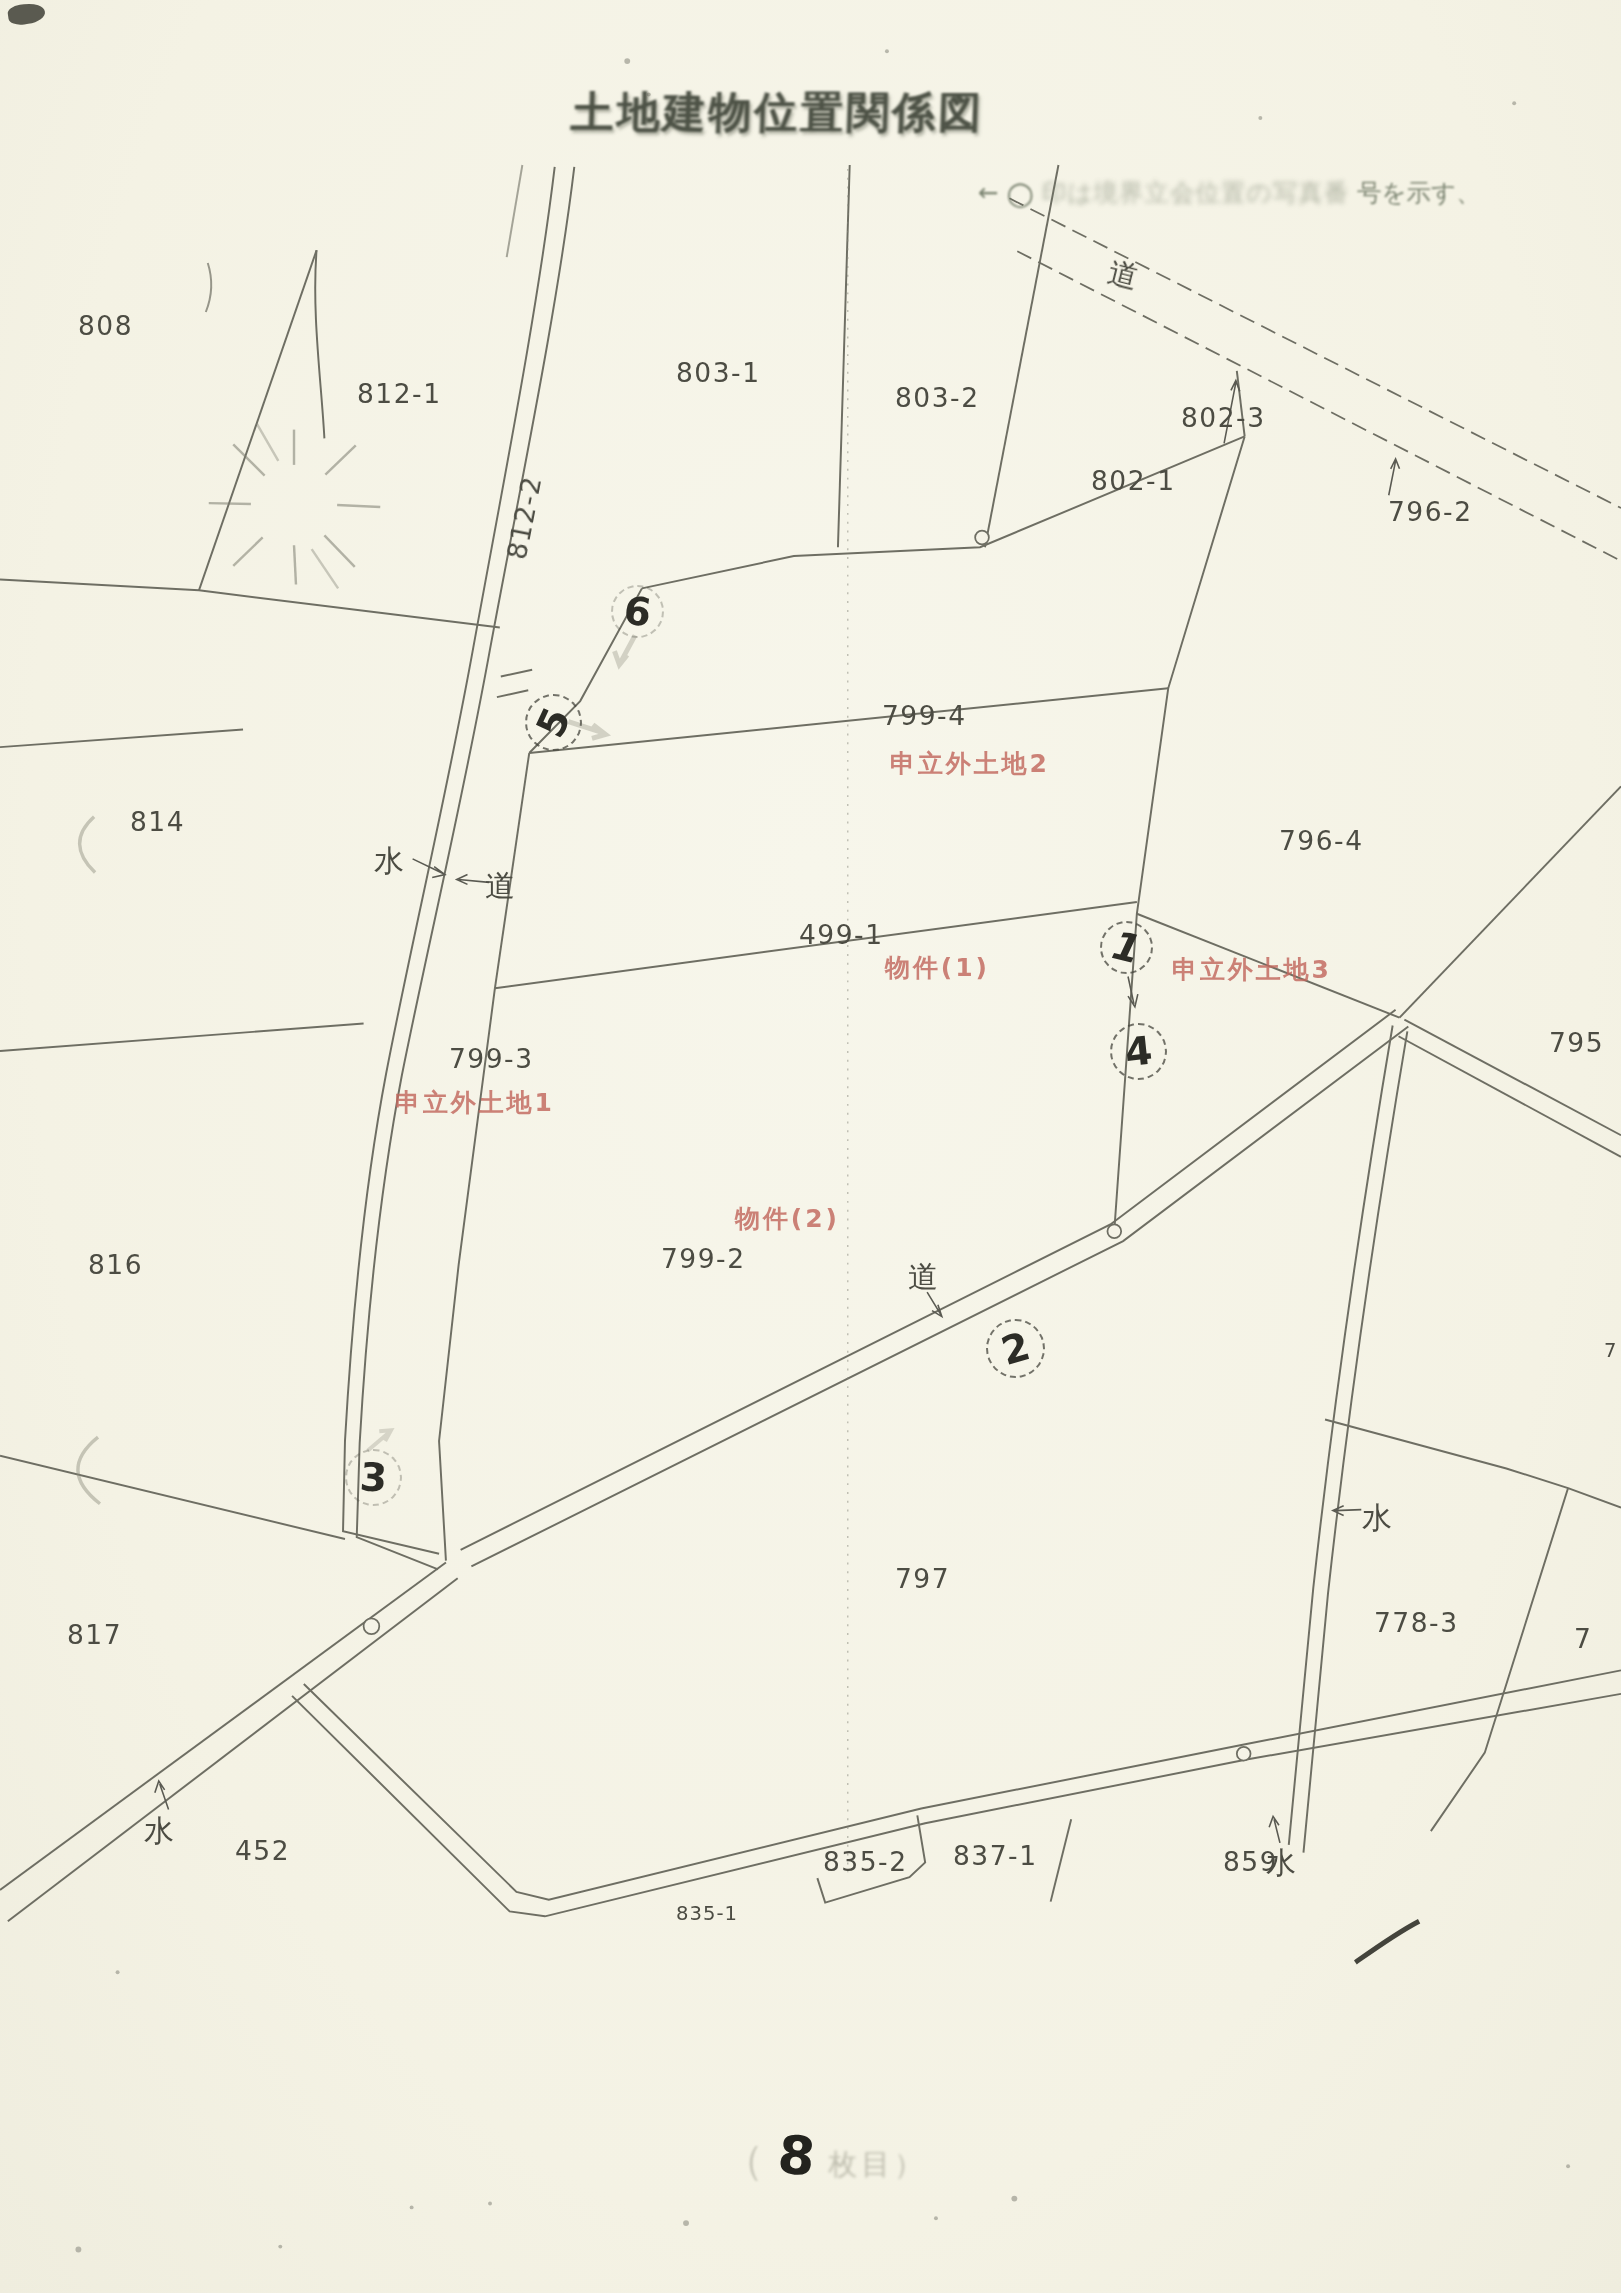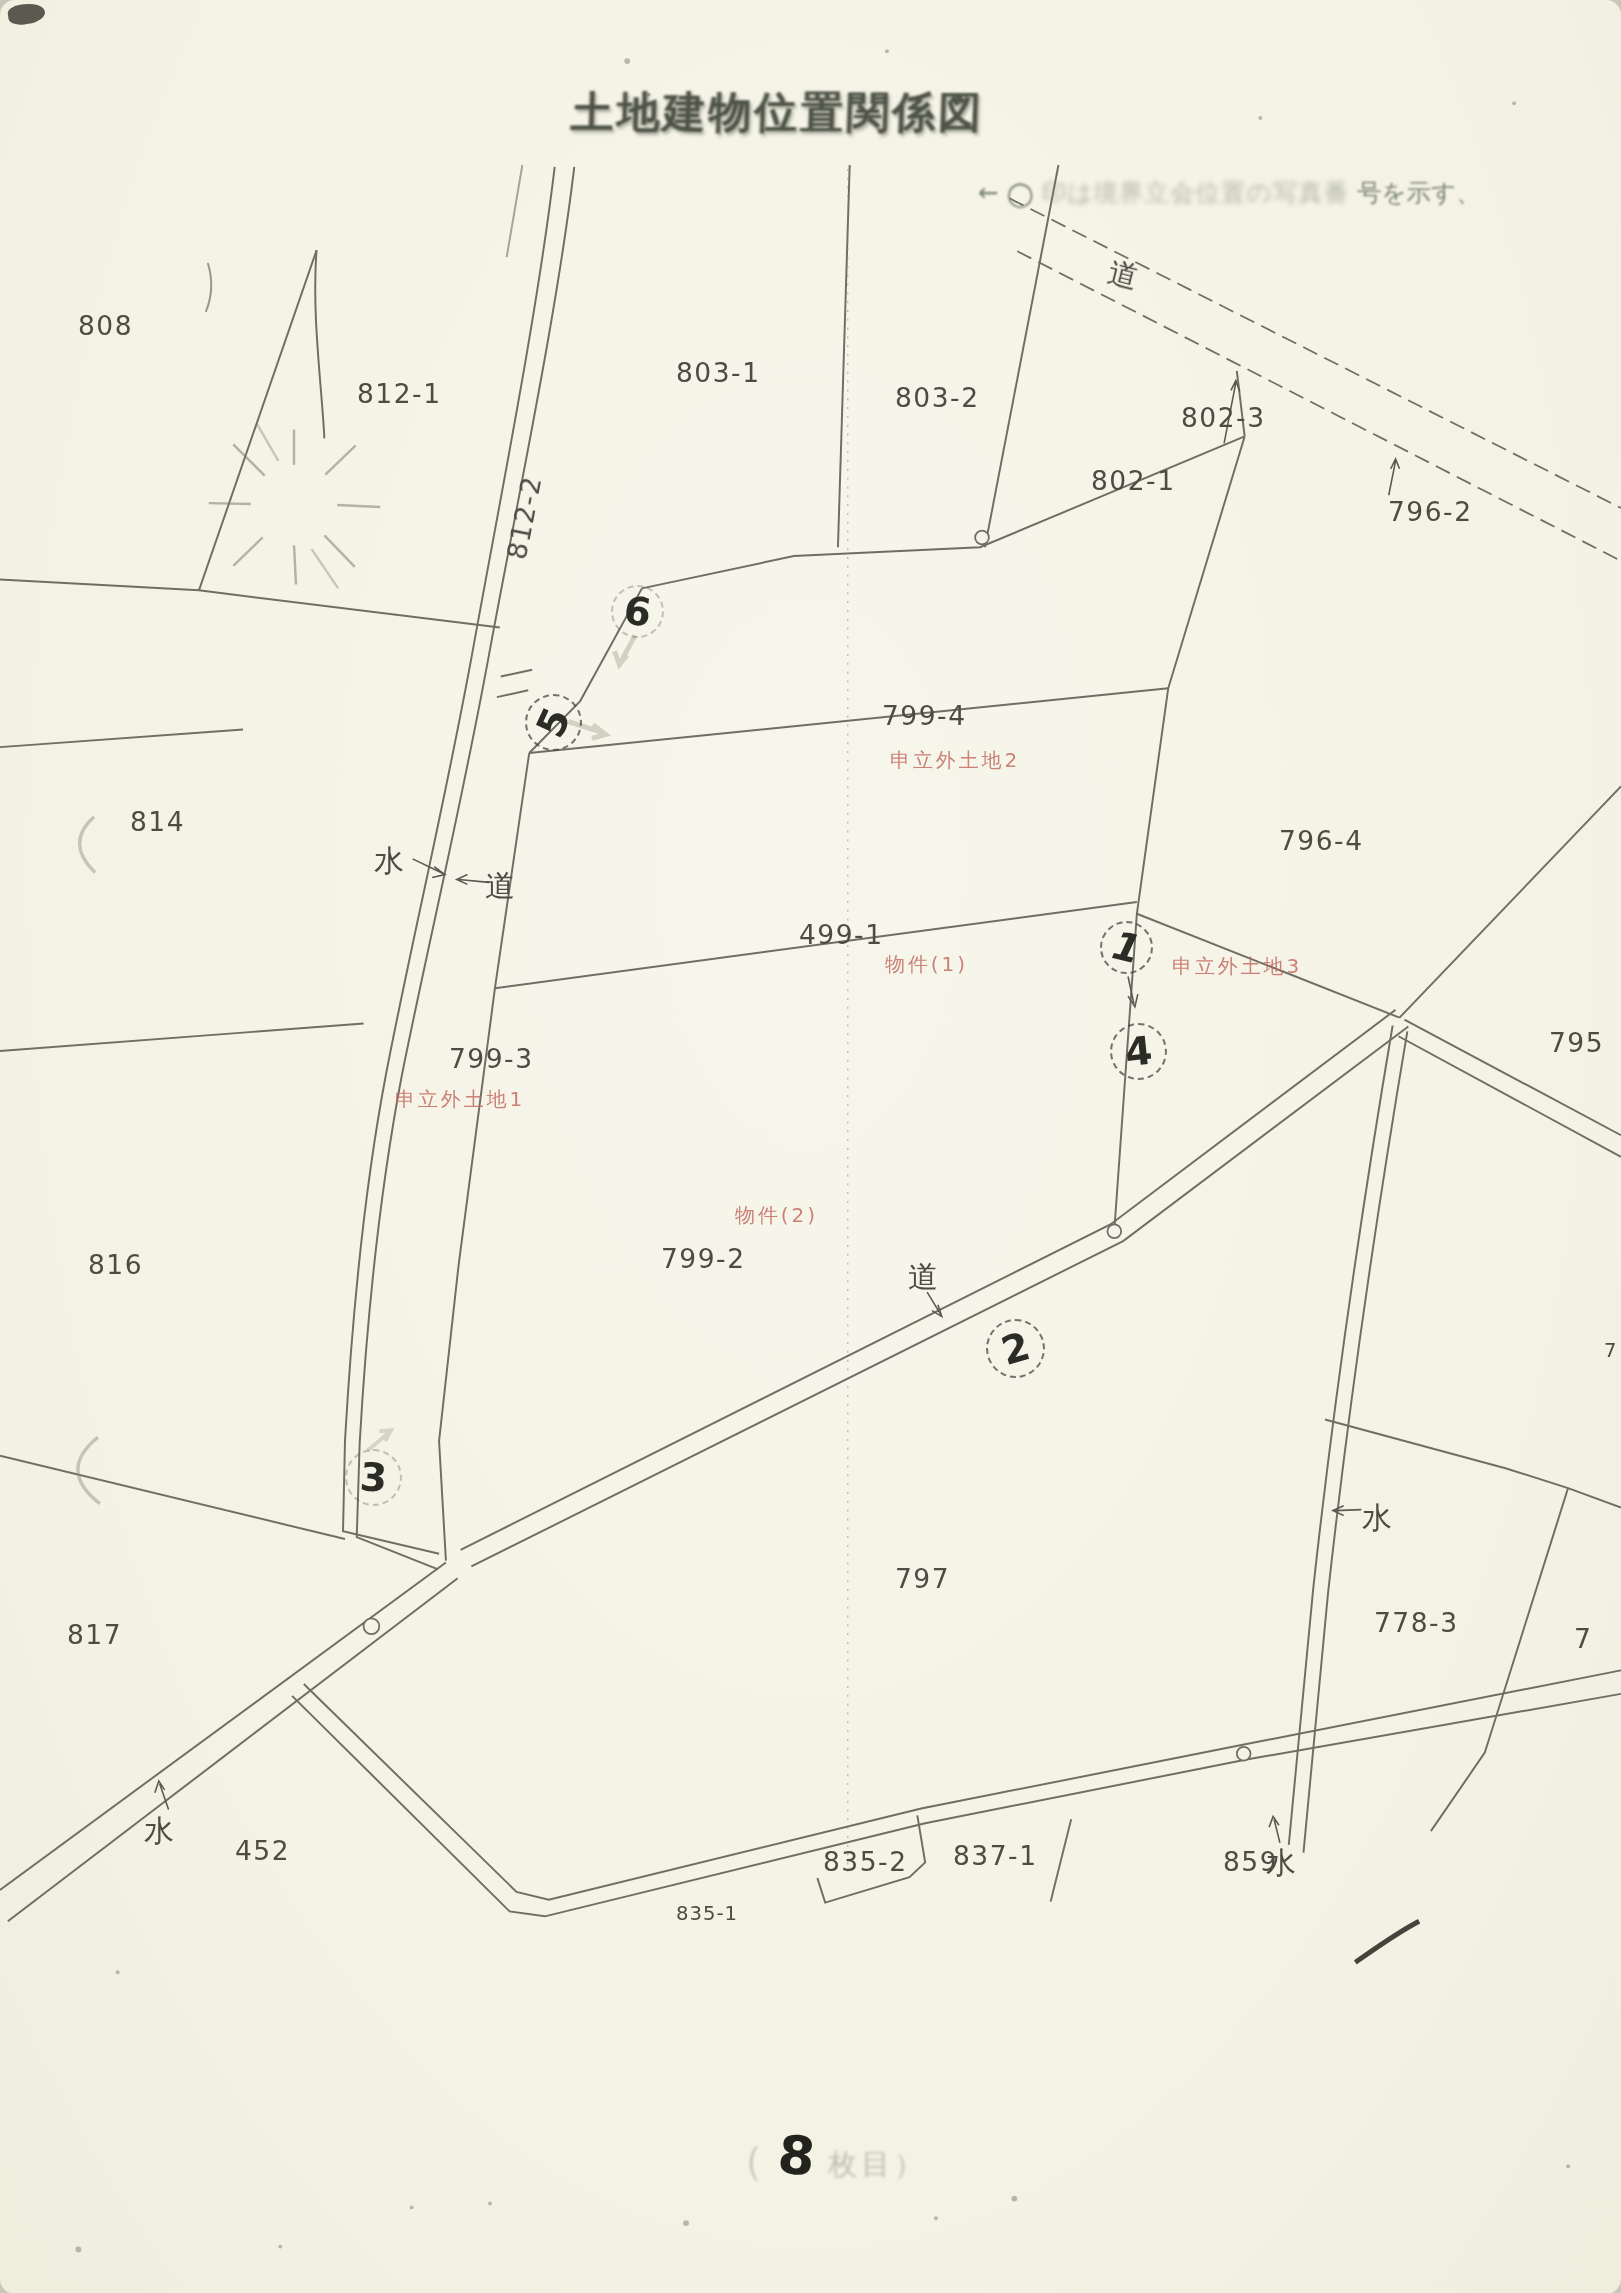--- a/index.html
+++ b/index.html
@@ -1,42 +1,41 @@
 <!DOCTYPE html>
 <html><head>
 <meta charset="utf-8">
 <style>
   html,body{margin:0;padding:0;background:#c9c7b8;}
   .page{
     position:relative;width:1621px;height:2294px;margin:0 auto;overflow:hidden;
     background:radial-gradient(ellipse at 50% 38%, #f7f6eb 0%, #f4f2e4 68%, #efedde 100%);
     font-family:"DejaVu Sans", sans-serif;
-    border-radius:15px;
   }
   svg.linework{position:absolute;left:0;top:0;}
   .plabel{
     position:absolute;font-size:26.5px;color:#4c4c43;letter-spacing:1.5px;
     white-space:nowrap;filter:blur(0.3px);font-family:"DejaVu Sans",sans-serif;
   }
   .plabel.small{font-size:19.6px;letter-spacing:1px;}
   .kanji{position:absolute;font-size:30px;color:#4c4c43;white-space:nowrap;filter:blur(0.4px);}
   .title{
     position:absolute;left:571px;top:84px;font-size:43px;font-weight:bold;letter-spacing:2.9px;
     color:#4d5246;white-space:nowrap;filter:blur(1.1px);transform:skewX(-2deg);
     text-shadow:2px 2.9px 2.9px rgba(95,100,85,.45), -1px 0 1px rgba(95,100,85,.35);
   }
   .legend-note{
     position:absolute;left:978px;top:174px;font-size:24.5px;color:#79826f;white-space:nowrap;
     filter:blur(0.8px);
   }
   .legend-note .circ{font-size:32px;vertical-align:-2.9px;letter-spacing:0;}
   .legend-note .faint{opacity:.55;filter:blur(2.2px);letter-spacing:1px;}
   .rstamp{
-    position:absolute;font-size:20px;color:#c2685e;letter-spacing:2.9px;white-space:nowrap;
-    opacity:.82;filter:blur(0.7px);font-weight:normal;
+    position:absolute;font-size:25px;color:#c2685e;letter-spacing:2.9px;white-space:nowrap;
+    opacity:.82;filter:blur(0.7px);font-weight:bold;
   }
   .circnum{
     position:absolute;display:flex;align-items:center;justify-content:center;
     border:2px dashed rgba(70,70,62,.75);border-radius:50%;
     color:#2c2c26;font-weight:bold;font-size:39px;filter:blur(0.3px);
   }
   .circnum.faintring{border-color:rgba(70,70,62,.3);}
   .sheetnote{position:absolute;white-space:nowrap;}
   .sheetnote .paren{font-size:41px;color:#8b8b7c;opacity:.4;filter:blur(1px);}
   .sheetnote .num{font-size:53px;font-weight:bold;color:#23231e;display:inline-block;transform:rotate(6deg);margin:0 13.7px;}

